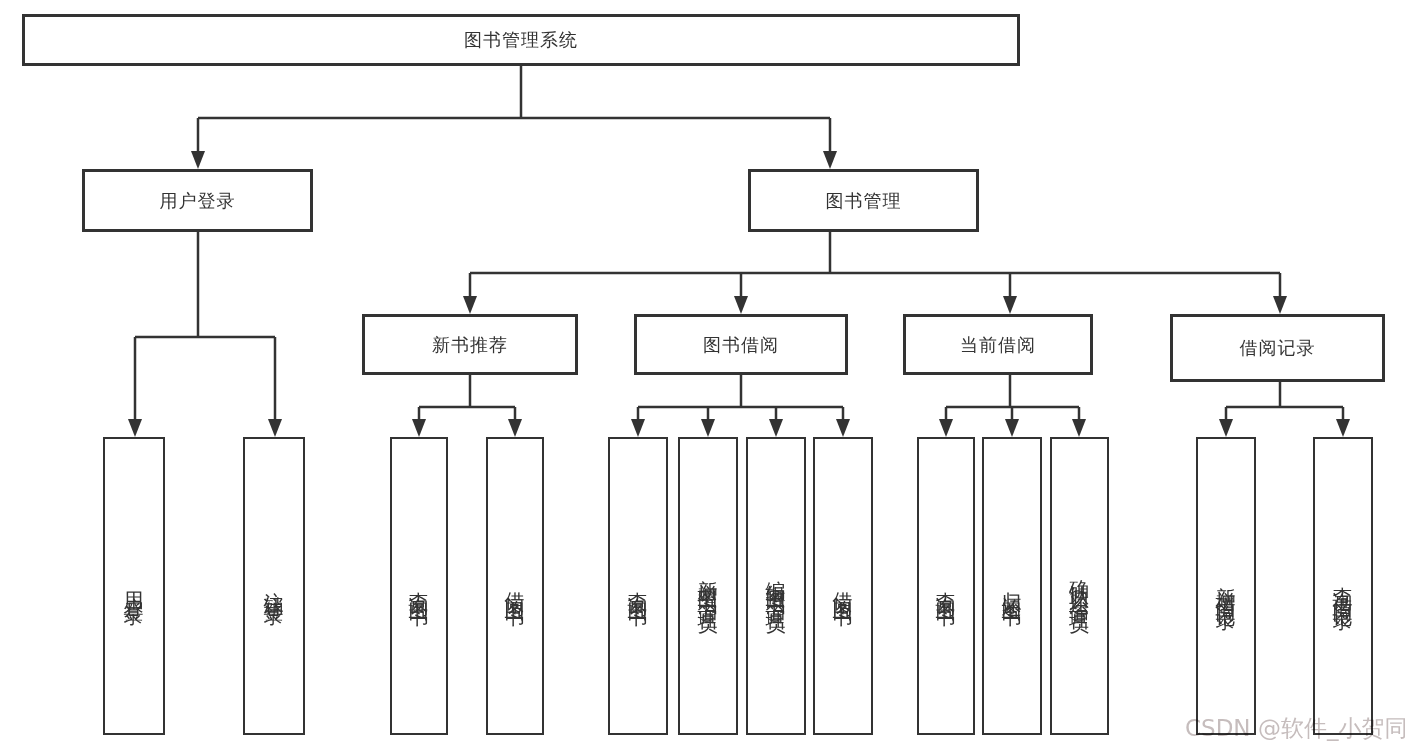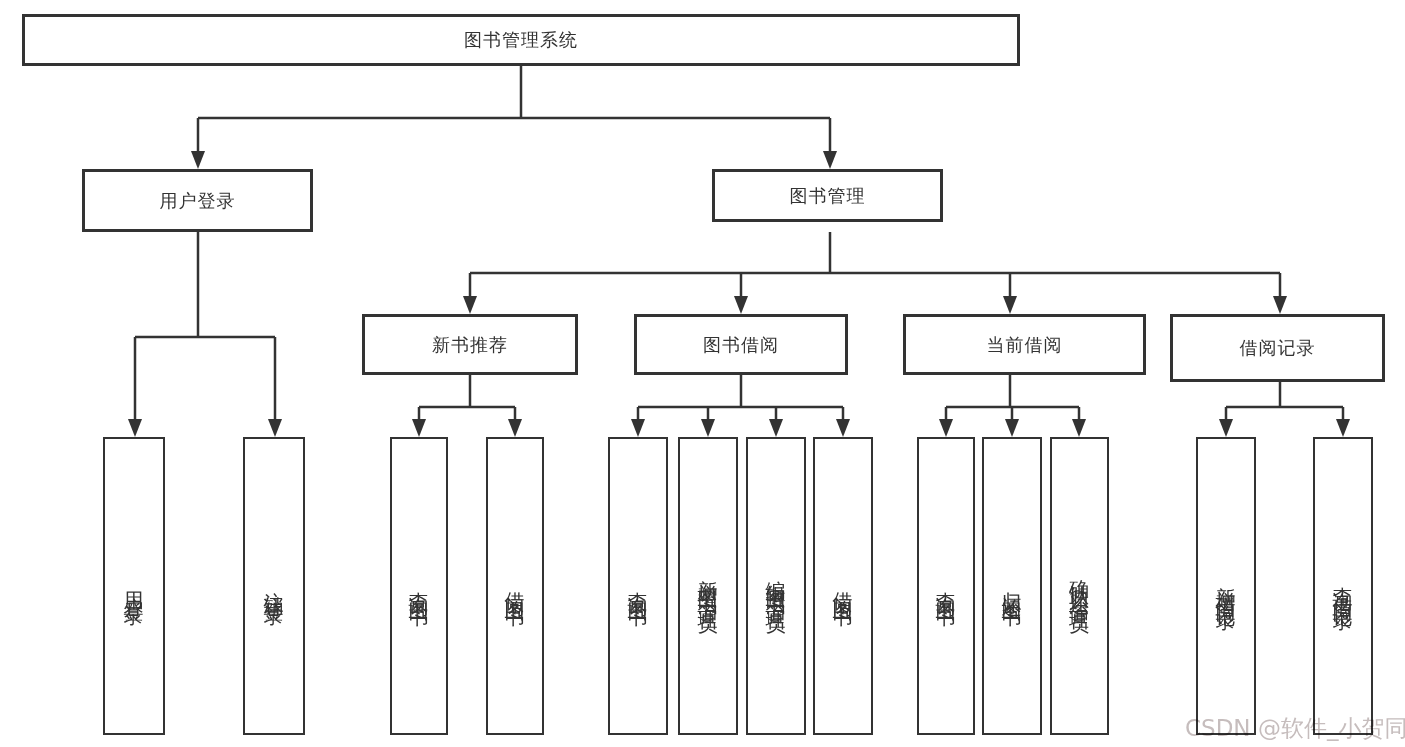--- a/index.html
+++ b/index.html
@@ -116,25 +116,25 @@
     <line x1="1226" y1="407" x2="1343" y2="407"></line>
     <line x1="1226" y1="407" x2="1226" y2="422"></line>
     <polygon points="1219,419 1233,419 1226,437"></polygon>
     <line x1="1343" y1="407" x2="1343" y2="422"></line>
     <polygon points="1336,419 1350,419 1343,437"></polygon>
   </svg>
 
   <div class="node root-node" style="left:22px; top:14px; width:998px; height:52px;">图书管理系统</div>
 
   <div class="node h-node" style="left:82px; top:169px; width:231px; height:63px;">用户登录</div>
-  <div class="node h-node" style="left:712px; top:169px; width:231px; height:53px;">图书管理</div>
+  <div class="node h-node" style="left:748px; top:169px; width:231px; height:63px;">图书管理</div>
 
   <div class="node h-node" style="left:634px; top:314px; width:214px; height:61px;">图书借阅</div>
   <div class="node h-node" style="left:362px; top:314px; width:216px; height:61px;">新书推荐</div>
-  <div class="node h-node" style="left:903px; top:314px; width:243px; height:61px;">当前借阅</div>
+  <div class="node h-node" style="left:903px; top:314px; width:190px; height:61px;">当前借阅</div>
   <div class="node h-node" style="left:1170px; top:314px; width:215px; height:68px;">借阅记录</div>
 
   <div class="node leaf" style="left:103px; width:62px;">用户登录</div>
   <div class="node leaf" style="left:243px; width:62px;">注销登录</div>
 
   <div class="node leaf" style="left:390px; width:58px;">查询图书</div>
   <div class="node leaf" style="left:486px; width:58px;">借阅图书</div>
 
   <div class="node leaf" style="left:608px; width:60px;">查询图书</div>
   <div class="node leaf" style="left:678px; width:60px;">新增图书（管理员）</div>

